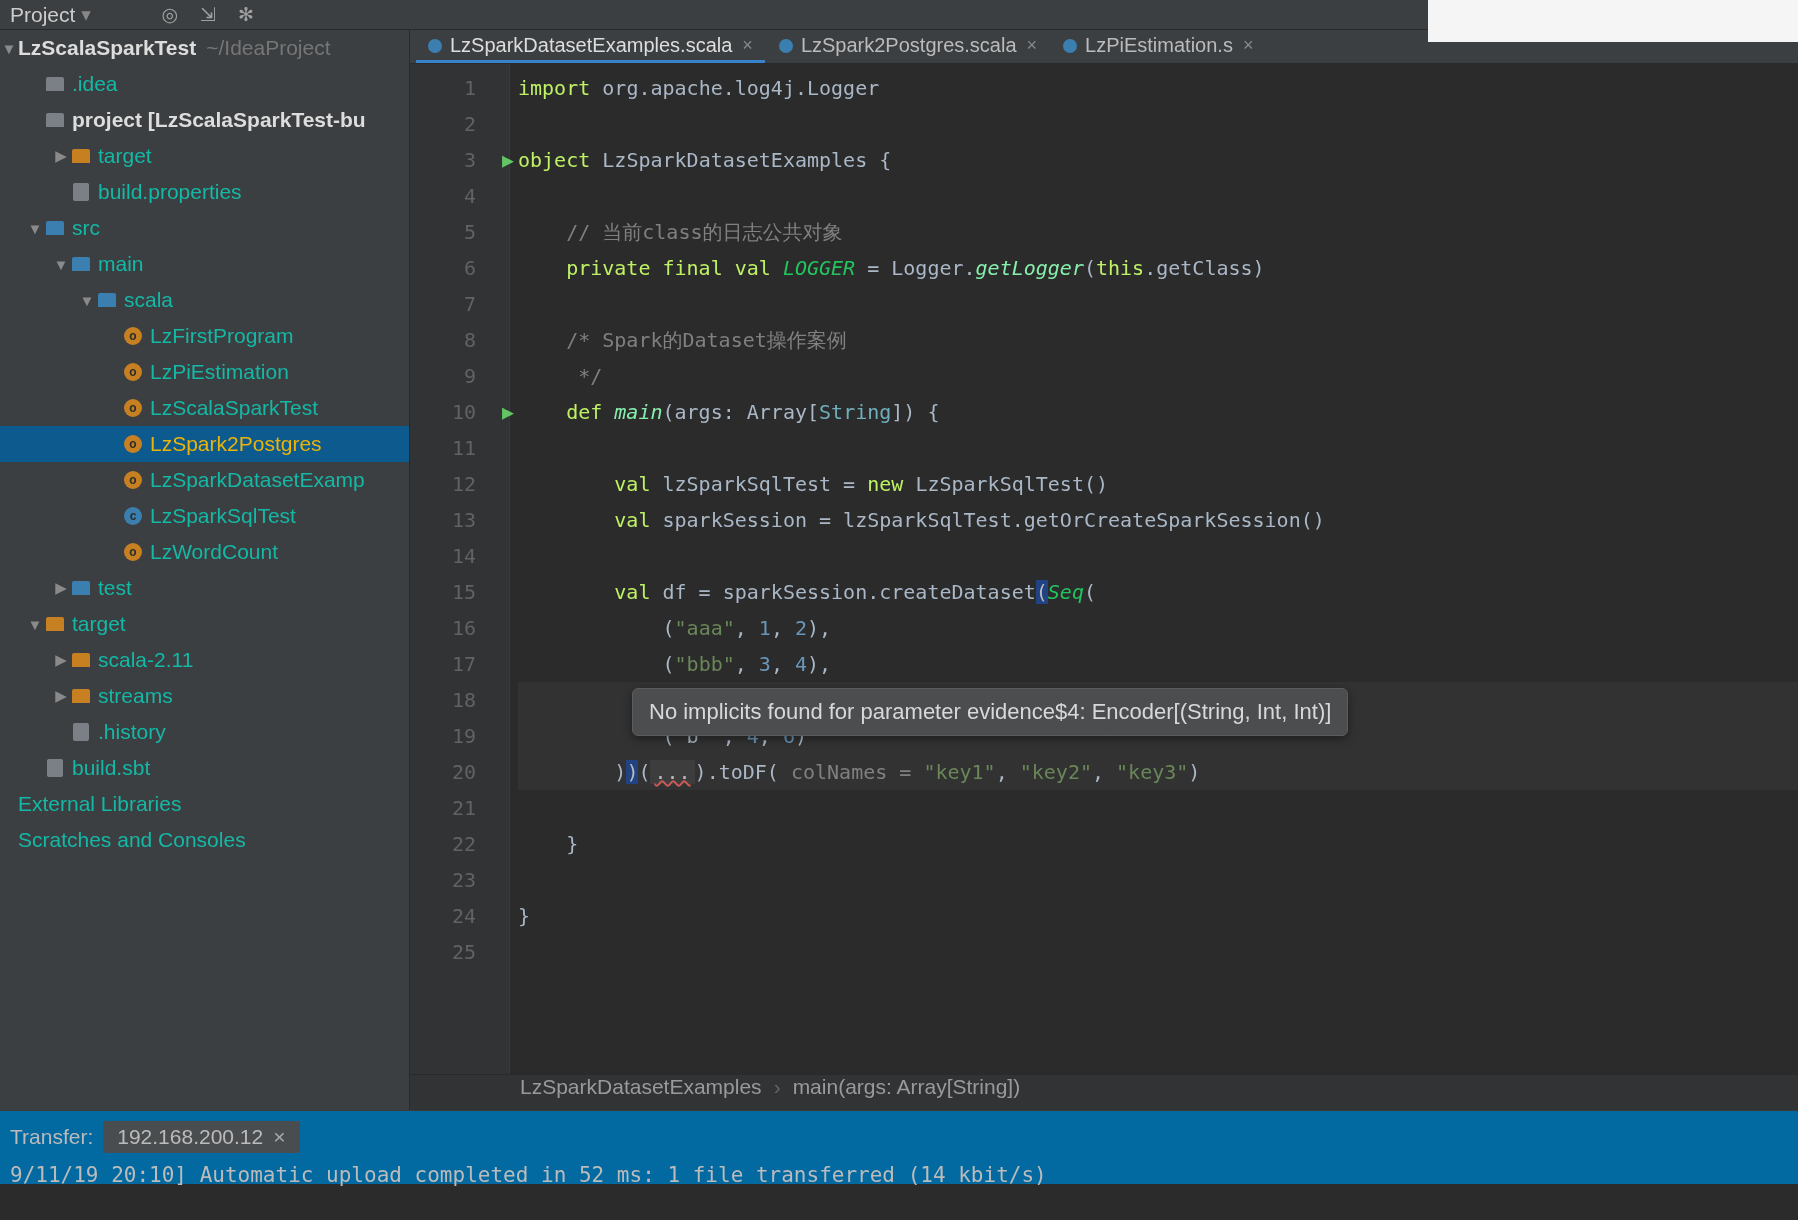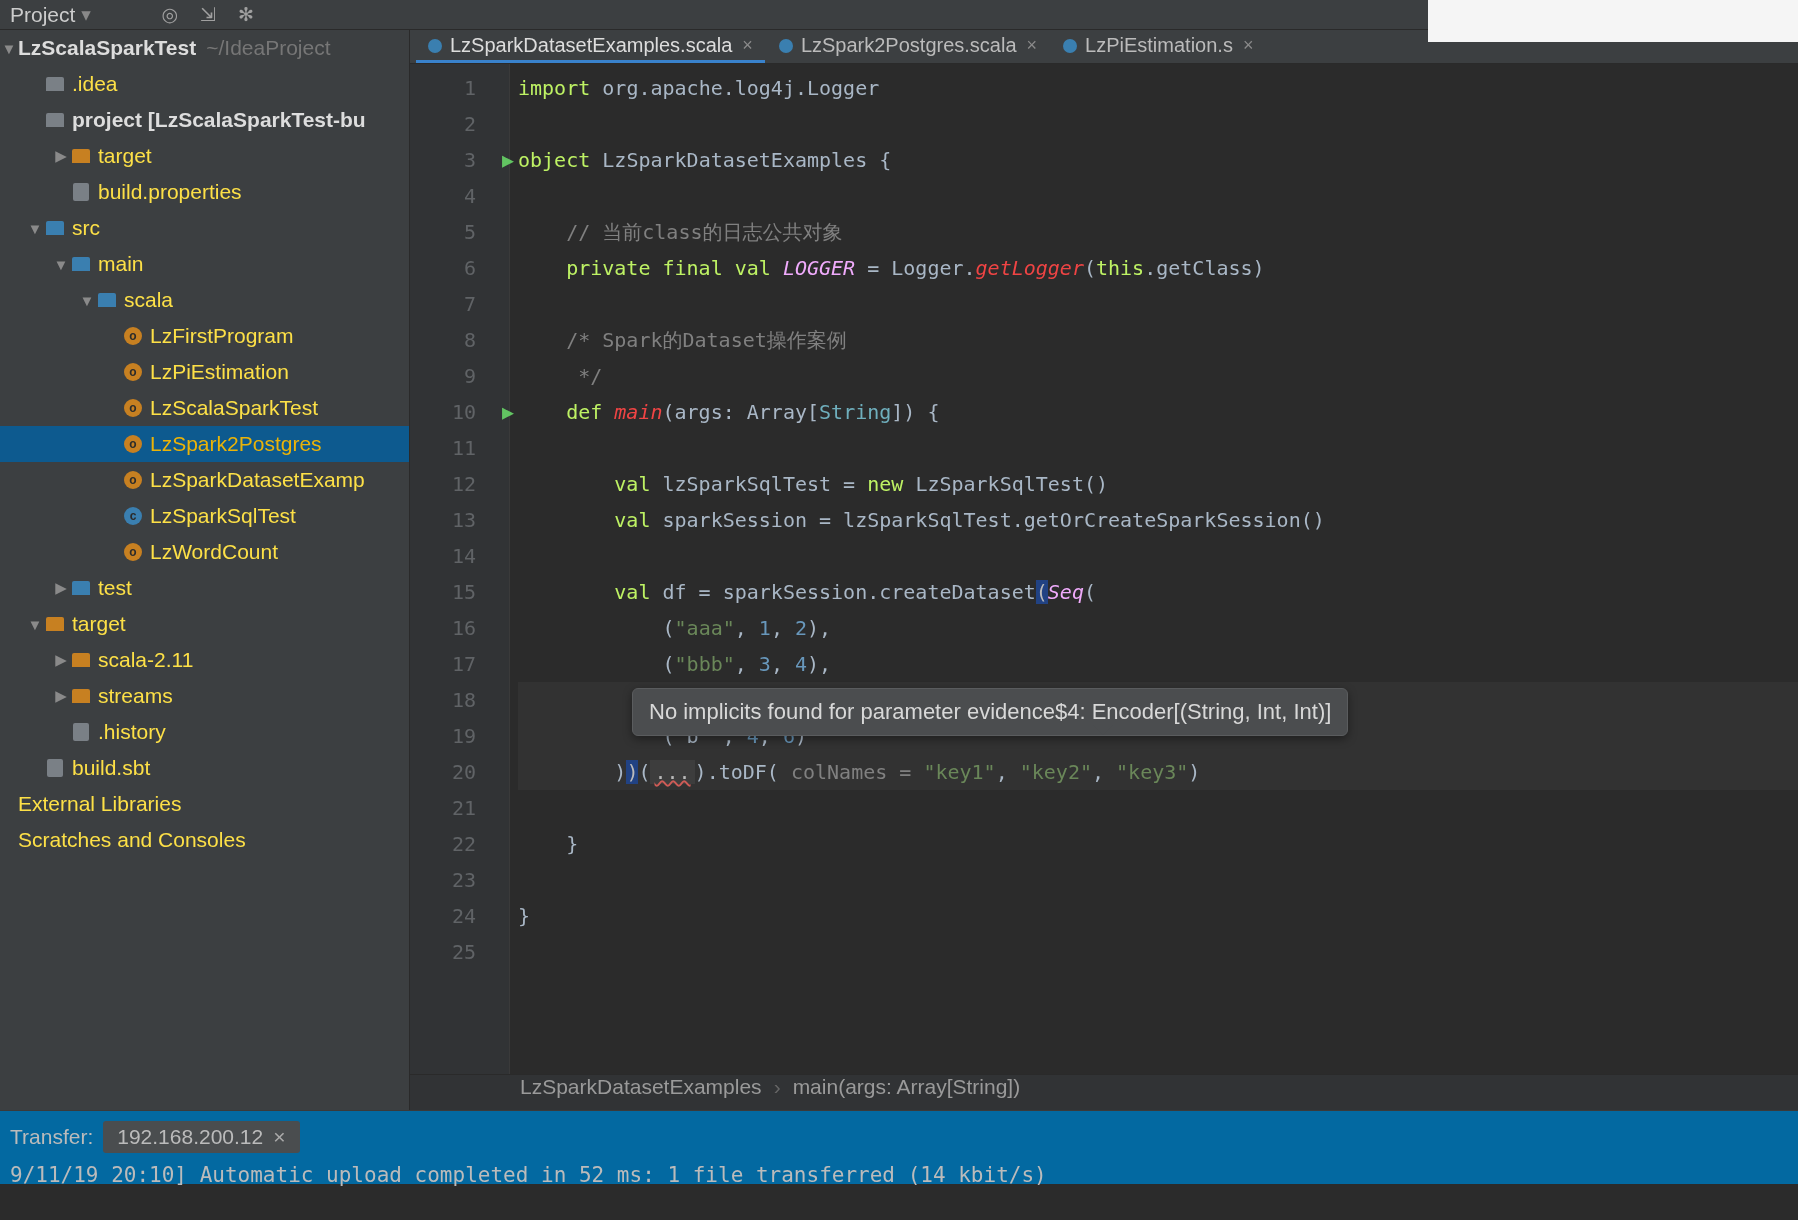--- a/index.html
+++ b/index.html
@@ -28,21 +28,21 @@
 .node { display:flex; align-items:center; height:36px; white-space:nowrap; }
 .node.selected { background:#0d5a8f; color:#fff; }
 .arrow { width:18px; text-align:center; color:#8a8a8a; font-size:15px; }
 .ic { width:22px; height:22px; margin-right:6px; display:inline-flex; align-items:center; justify-content:center; }
 .folder   { background:#7a8086; width:18px; height:14px; border-radius:2px 2px 0 0; }
 .folder.o { background:#c78021; }
 .folder.b { background:#3a7fb0; }
 .dot      { width:18px; height:18px; border-radius:50%; background:#c78021; color:#2b2b2b; font-size:12px; font-weight:bold; display:flex; align-items:center; justify-content:center; }
 .dot.c    { background:#3a7fb0; }
 .file     { width:16px; height:18px; background:#7a8086; border-radius:2px; }
-.name { color:#fde047; }
+.name { color:#14b8a6; }
 .node.selected .name { color:#eab308; }
 .hint { color:#767676; margin-left:10px; }
 .bold { font-weight:bold; color:#ddd; }
 
 .tabs {
   height:34px; background:#3c3f41; display:flex; align-items:flex-end;
   border-bottom:1px solid #2a2a2a; padding-left:6px;
 }
 .tab {
   display:flex; align-items:center; height:32px; padding:0 12px;
@@ -67,23 +67,23 @@
 .fold { width:18px; background:#313335; border-right:1px solid #3a3a3a; }
 .code {
   flex:1; font-family:Menlo,Consolas,monospace; font-size:20px;
   padding-top:6px; padding-left:8px;
 }
 .cl { height:36px; line-height:36px; white-space:pre; }
 .kw   { color:#bef264; }
 .str  { color:#6a8759; }
 .num  { color:#6897bb; }
 .com  { color:#808080; }
-.fn   { color:#ef4444; font-style:italic; }
+.fn   { color:#86efac; font-style:italic; }
 .id   { color:#a9b7c6; }
-.ital { font-style:italic; color:#f0abfc; }
+.ital { font-style:italic; color:#22c55e; }
 .param{ color:#808080; }
 .hlL  { background:#323232; }
 .err  { text-decoration:underline wavy #cf5b56; }
 
 .tooltip {
   position:absolute; left:222px; top:624px;
   background:#4b4d4f; color:#d8d8d8;
   border:1px solid #5a5c5e; border-radius:6px;
   padding:10px 16px; font-size:22px;
   box-shadow:0 3px 10px rgba(0,0,0,.4);

